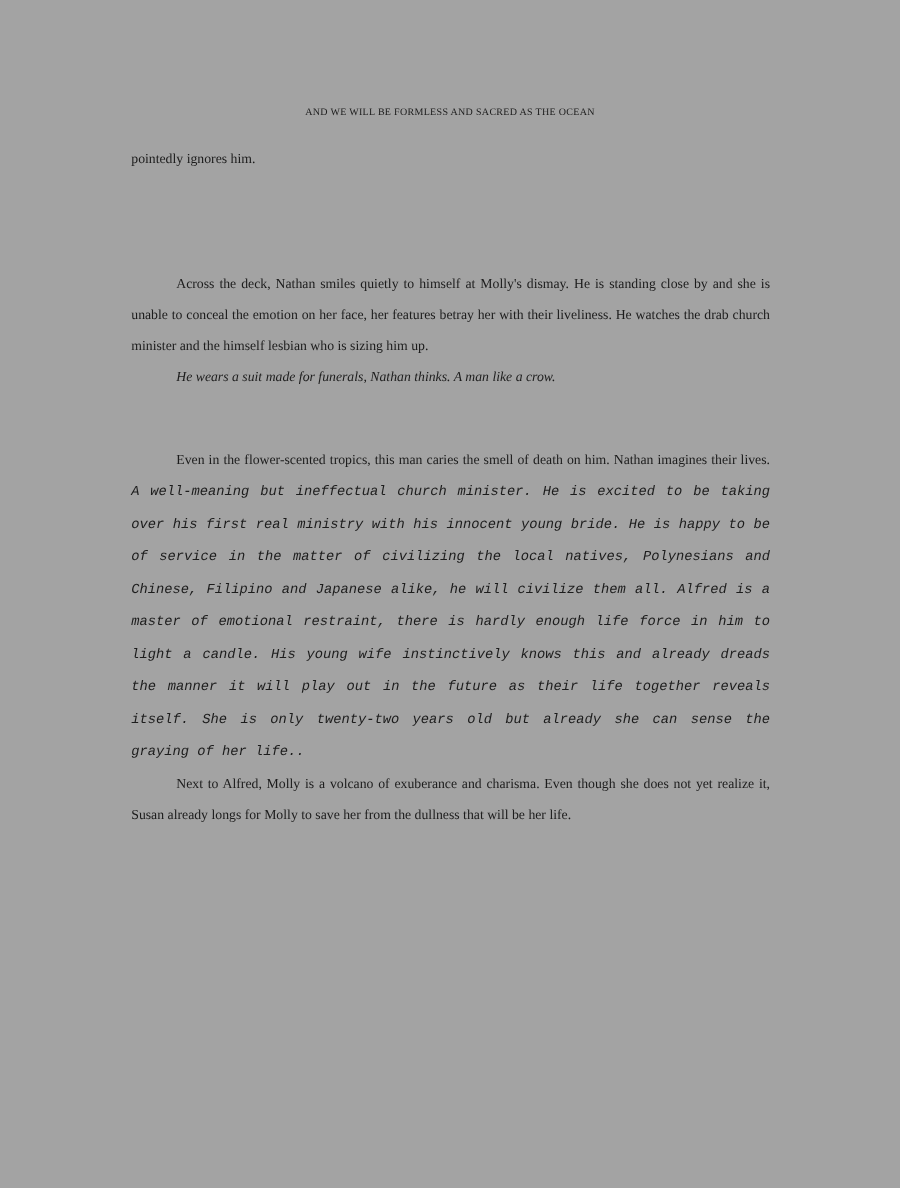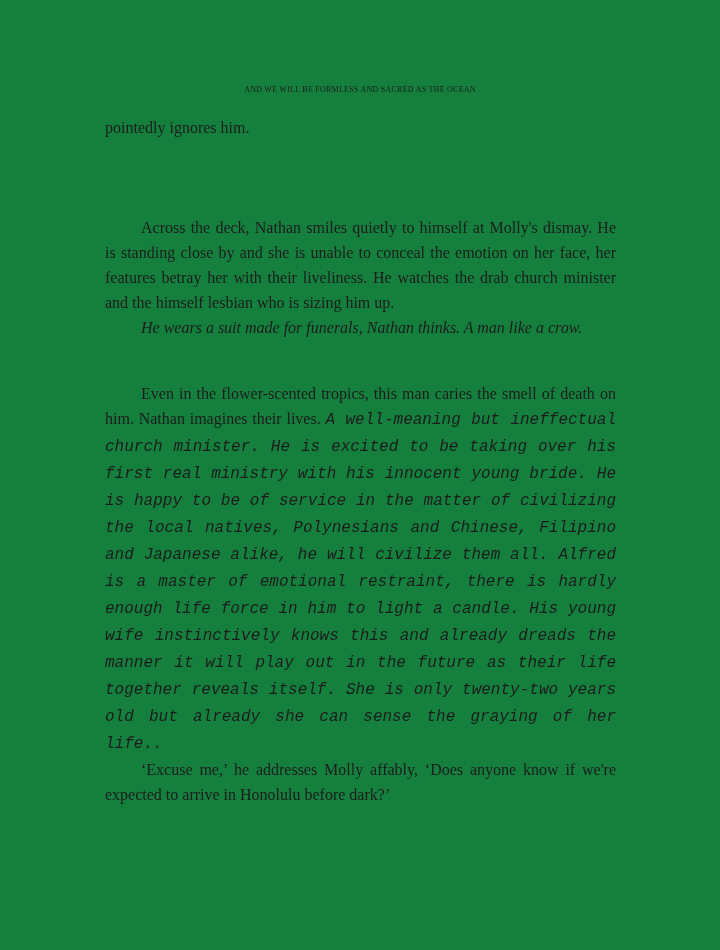--- a/index.html
+++ b/index.html
@@ -4,42 +4,42 @@
 <style>
   html, body {
     margin: 0;
     padding: 0;
     background: #ffffff;
   }
   .page {
     position: relative;
     width: 720px;
     height: 950px;
-    background: #15803d;
+    background: #a3a3a3;
     overflow: hidden;
     font-family: "Liberation Serif", "DejaVu Serif", serif;
     color: #1c1c1c;
   }
   .running-header {
     position: absolute;
     top: 85px;
     left: 0;
     right: 0;
     text-align: center;
     font-size: 8px;
     letter-spacing: 0.25px;
     font-weight: 400;
     color: #1c1c1c;
   }
   .body-text {
     position: absolute;
     top: 115px;
     left: 105px;
     width: 511px;
-    font-size: 16px;
+    font-size: 11px;
     line-height: 25px;
     text-align: justify;
   }
   .body-text p {
     margin: 0;
     padding: 0;
     text-indent: 36px;
   }
   p.fragment {
     text-indent: 0;
@@ -67,20 +67,20 @@
   <div class="body-text">
 
     <p class="fragment">pointedly ignores him.</p>
 
     <p>Across the deck, Nathan smiles quietly to himself at Molly's dismay. He is standing close by and she is unable to conceal the emotion on her face, her features betray her with their liveliness. He watches the drab church minister and the himself lesbian who is sizing him up.</p>
 
     <p class="thought">He wears a suit made for funerals, Nathan thinks. A man like a crow.</p>
 
     <p><span>Even in the flower-scented tropics, this man caries the smell of death on him. Nathan imagines their lives. </span><em>A well-meaning but ineffectual church minister. He is excited to be taking over his first real ministry with his innocent young bride. He is happy to be of service in the matter of civilizing the local natives, Polynesians and Chinese, Filipino and Japanese alike, he will civilize them all. Alfred is a master of emotional restraint, there is hardly enough life force in him to light a candle. His young wife instinctively knows this and already dreads the manner it will play out in the future as their life together reveals itself. She is only twenty-two years old but already she can sense the graying of her life..</em></p>
 
+    <p class="section-gap-after">Next to Alfred, Molly is a volcano of exuberance and charisma. Even though she does not yet realize it, Susan already longs for Molly to save her from the dullness that will be her life.</p>
 
 
-    <p>‘Excuse me,’ he addresses Molly affably, ‘Does anyone know if we're expected to arrive in Honolulu before dark?’</p>
 
 
   </div>
 
 </div>
 
 </body></html>

